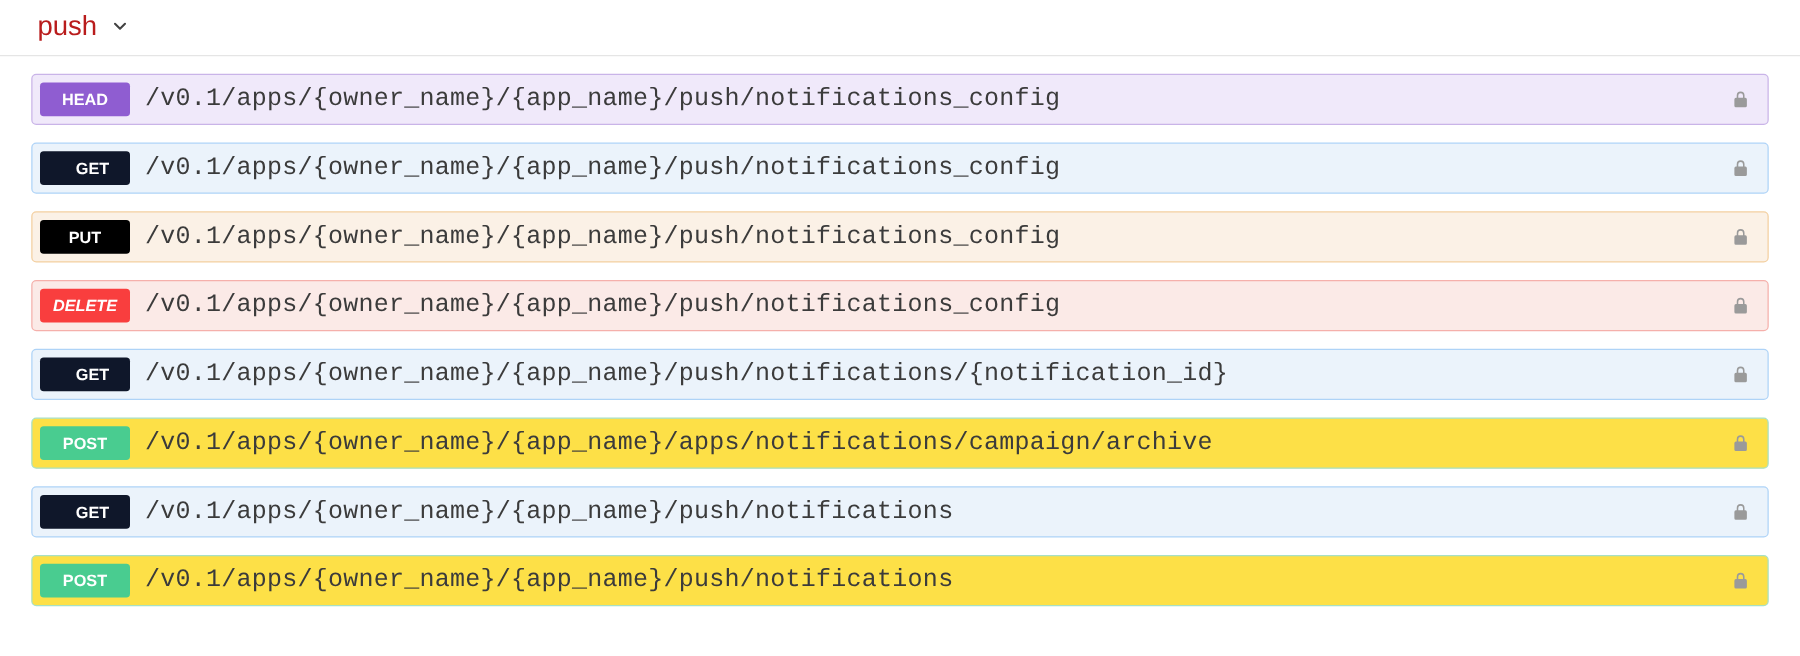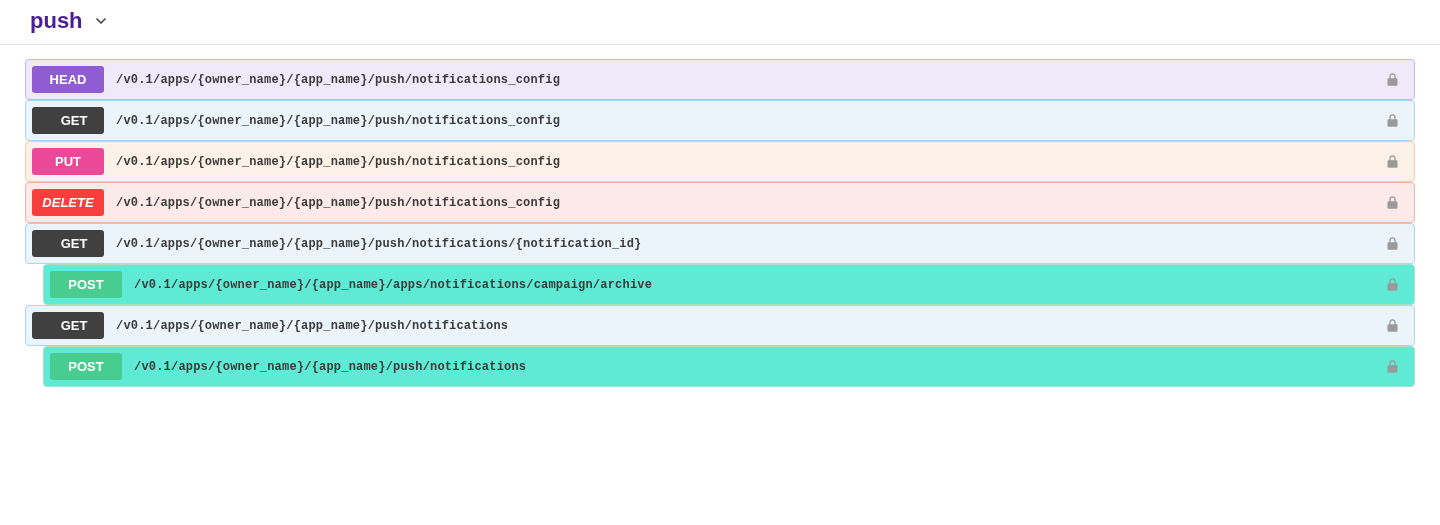--- a/index.html
+++ b/index.html
@@ -12,34 +12,34 @@
   }
   .section-header {
     display: flex;
     align-items: center;
     padding: 8px 30px 10px 30px;
     border-bottom: 1px solid #e5e5e5;
     cursor: pointer;
   }
   .section-title {
     font-size: 22px;
-    font-weight: 700;
-    color: #4c1d95;
+    font-weight: 400;
+    color: #b91c1c;
   }
   .chevron {
     margin-left: 10px;
     display: inline-flex;
     align-items: center;
     color: #444;
   }
   .ops {
     padding: 14px 25px 10px 25px;
     display: flex;
     flex-direction: column;
-    gap: 0;
+    gap: 14px;
   }
   .op-row {
     display: flex;
     align-items: center;
     border: 1px solid;
     border-radius: 4px;
     padding: 6px 14px 6px 6px;
     cursor: pointer;
     transition: box-shadow .1s;
   }
@@ -48,45 +48,44 @@
     text-align: center;
     color: #fff;
     font-weight: 700;
     font-size: 13px;
     padding: 6px 0;
     border-radius: 3px;
     font-family: -apple-system, sans-serif;
   }
   .path {
     font-family: "SFMono-Regular", Consolas, "Liberation Mono", Menlo, monospace;
-    font-size: 12px;
+    font-size: 20px;
     color: #3b3b3b;
     margin-left: 12px;
     flex: 1;
     letter-spacing: 0.2px;
     word-break: break-all;
-    font-weight: bold;
   }
   .lock {
     color: #9a9a9a;
     display: inline-flex;
     align-items: center;
   }
   
   .m-head   .method { background: #8f5dd1; }
-  .m-get    .method { background: #404040; padding-left: 12px; }
-  .m-put    .method { background: #ec4899; }
+  .m-get    .method { background: #0f172a; padding-left: 12px; }
+  .m-put    .method { background: #000000; }
   .m-delete .method { background: #f93e3e; font-style: italic; }
   .m-post   .method { background: #49cc90; }
   
   .m-head   { background: #f0e9fa; border-color: #c9b4e8; }
   .m-get    { background: #ebf3fb; border-color: #aed3f7; }
   .m-put    { background: #fbf1e6; border-color: #f3cfa0; }
   .m-delete { background: #fbeae7; border-color: #f5b0ab; }
-  .m-post   { background: #5eead4; border-color: #a7e0c4; margin-left: 18px; }
+  .m-post   { background: #fde047; border-color: #a7e0c4; }
 </style>
 </head>
 <body>
 
 <div class="section-header">
   <span class="section-title">push</span>
   <span class="chevron">
     <svg width="16" height="16" viewBox="0 0 24 24" fill="none" stroke="currentColor" stroke-width="2.5" stroke-linecap="round" stroke-linejoin="round">
         <polyline points="6 9 12 15 18 9"></polyline>
       </svg>

